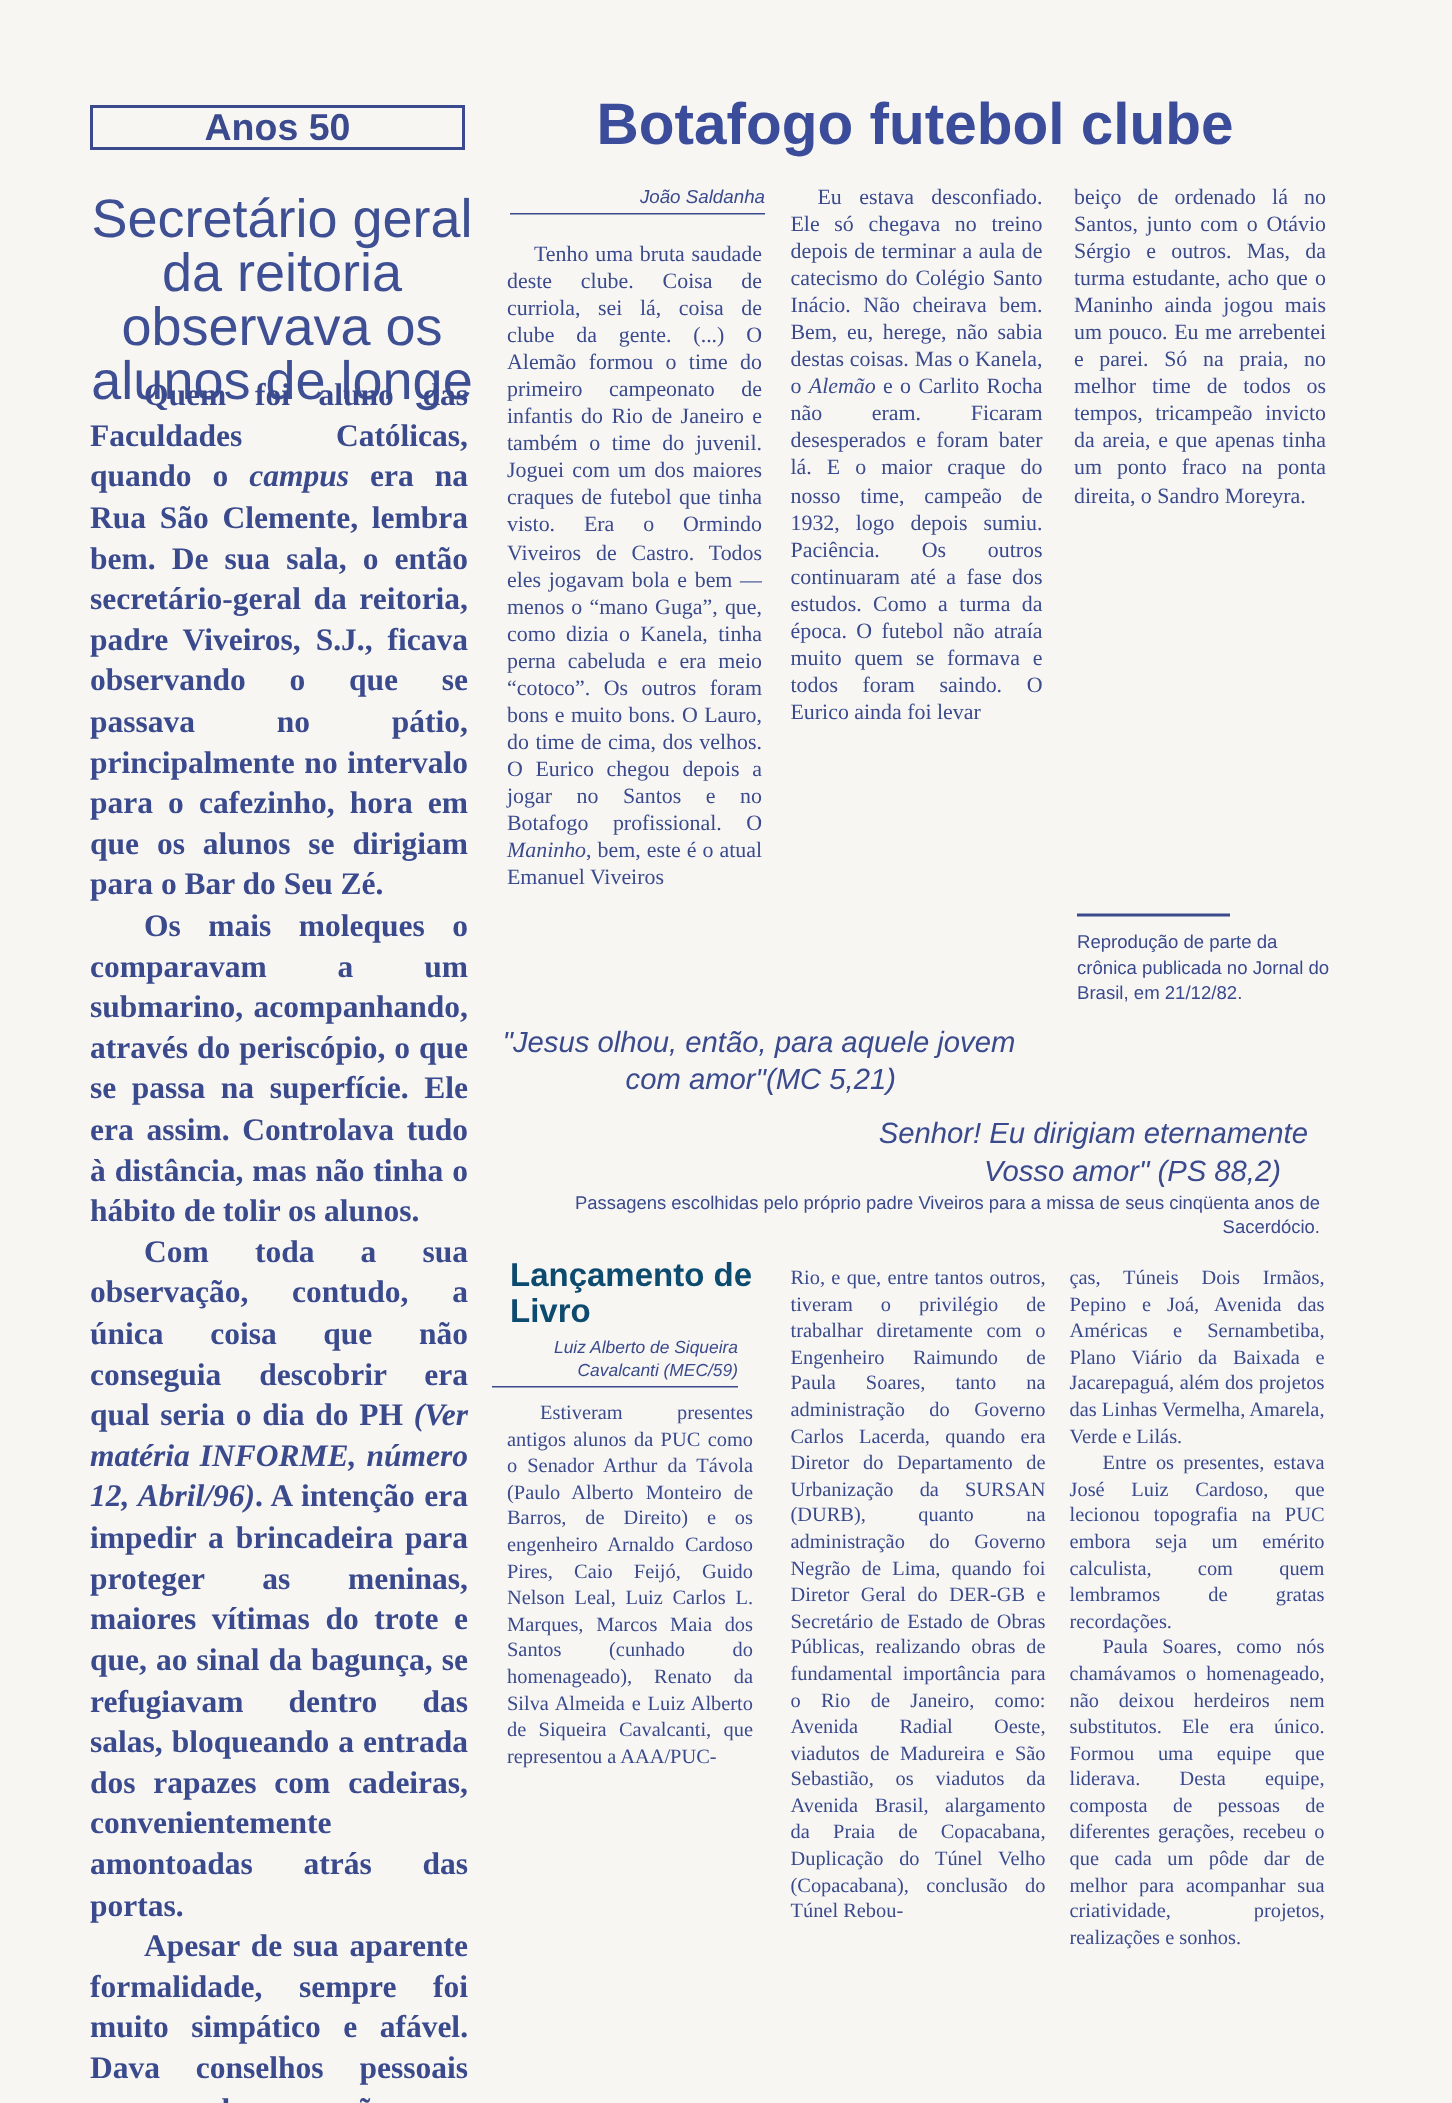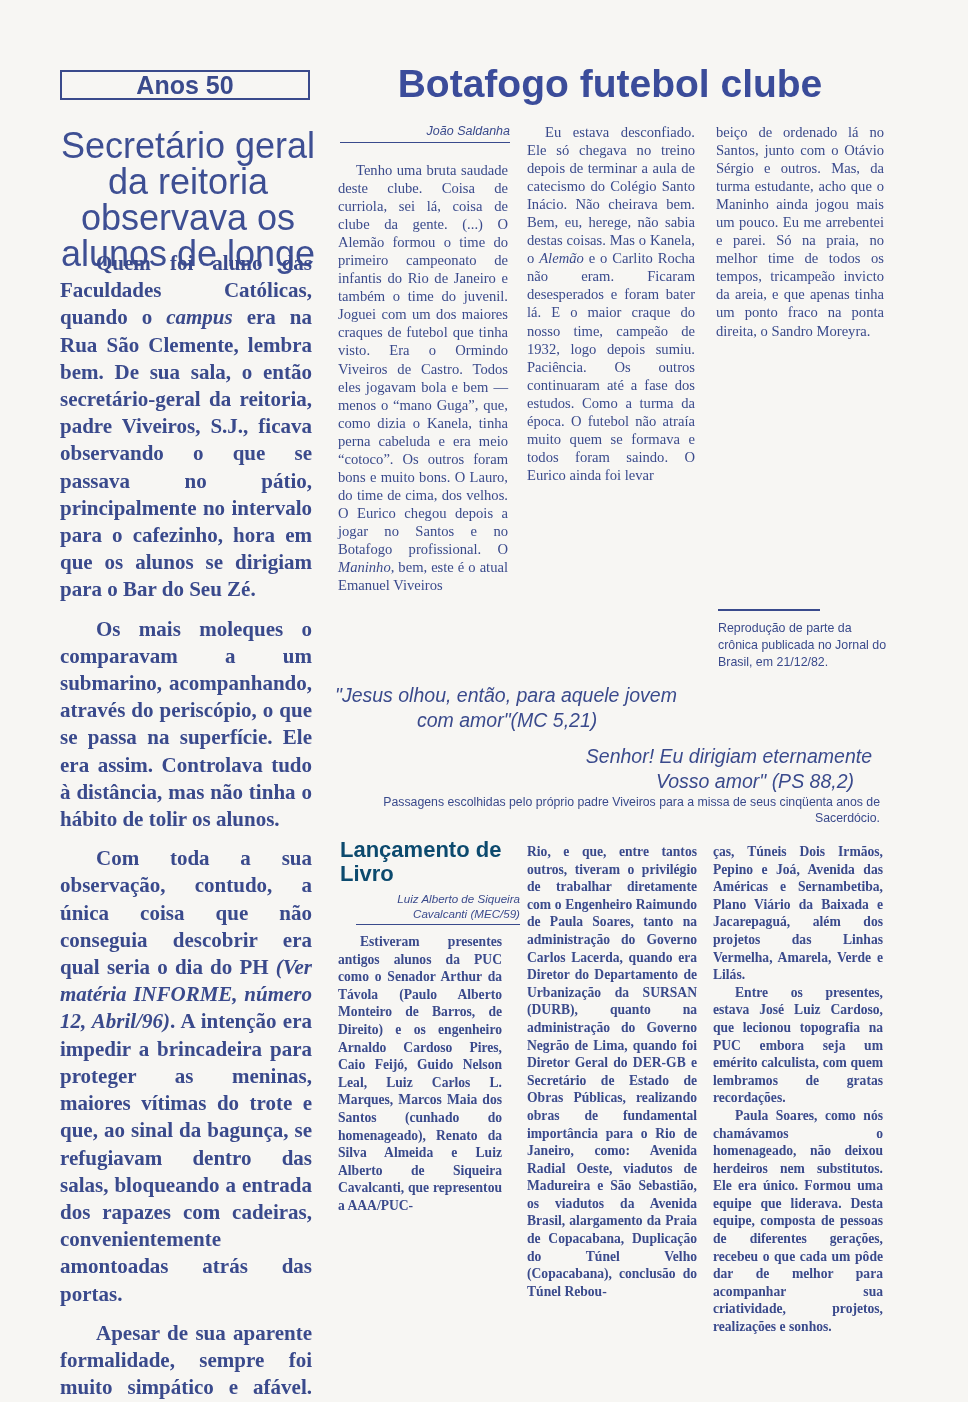--- a/index.html
+++ b/index.html
@@ -21,21 +21,21 @@
   }
   .left-title {
     left: 58px; top: 128px; width: 260px;
     font-size: 36px; line-height: 36px; text-align: center; color: #3e4f93;
   }
   .left-body {
     left: 60px; top: 250px; width: 252px;
     font-size: 21px; line-height: 27.2px; text-align: justify; font-weight: bold;
   }
   .left-body p { margin: 0; text-indent: 36px; }
-  .left-body p + p { margin-top: 12px; }
+  .left-body p + p { margin-top: 0; }
 
   
   .bota-title {
     left: 340px; top: 62px; width: 540px;
     font-weight: bold; font-size: 39px; line-height: 44px; color: #3b4c9a;
     text-align: center;
   }
   .byline {
     left: 340px; top: 124px; width: 170px; text-align: right;
     font-style: italic; font-size: 12.5px; line-height: 14px;
@@ -70,26 +70,26 @@
     left: 340px; top: 795px; width: 540px; text-align: right;
     font-size: 12.3px; line-height: 15.5px;
   }
 
   
   .lanc-title {
     left: 340px; top: 838px; width: 170px;
     font-weight: bold; font-size: 22px; line-height: 23.5px; color: #0c4a6e;
   }
   .lanc-byline {
-    left: 356px; top: 891px; width: 164px; text-align: right;
+    left: 328px; top: 891px; width: 164px; text-align: right;
     font-style: italic; font-size: 11.6px; line-height: 15px;
     border-bottom: 1.5px solid #3a4a8c; padding-bottom: 3px;
   }
   .lcol { font-size: 13.6px; line-height: 17.6px; text-align: justify; }
-  .lcol p { margin: 0; text-indent: 22px; font-weight: bold; }
+  .lcol p { margin: 0; text-indent: 22px; }
   .lcol p.noind { text-indent: 0; }
   .l1 { left: 338px; top: 933px; width: 164px; }
   .l2c { left: 527px; top: 843px; width: 170px; }
   .l3 { left: 713px; top: 843px; width: 170px; }
   .content { position: relative; z-index: 1; }
 </style>
 </head>
 <body style="color: rgb(58, 74, 140); background: rgb(247, 246, 243);">
 
 <div class="content">

